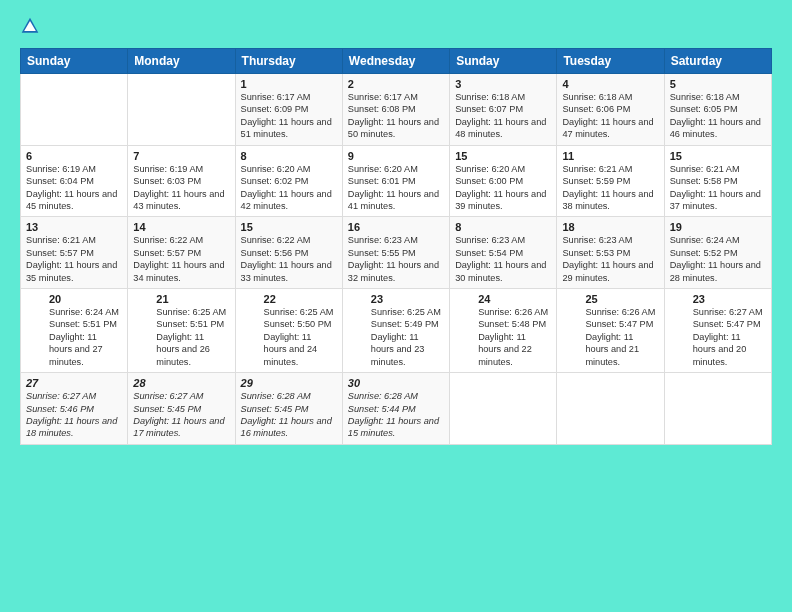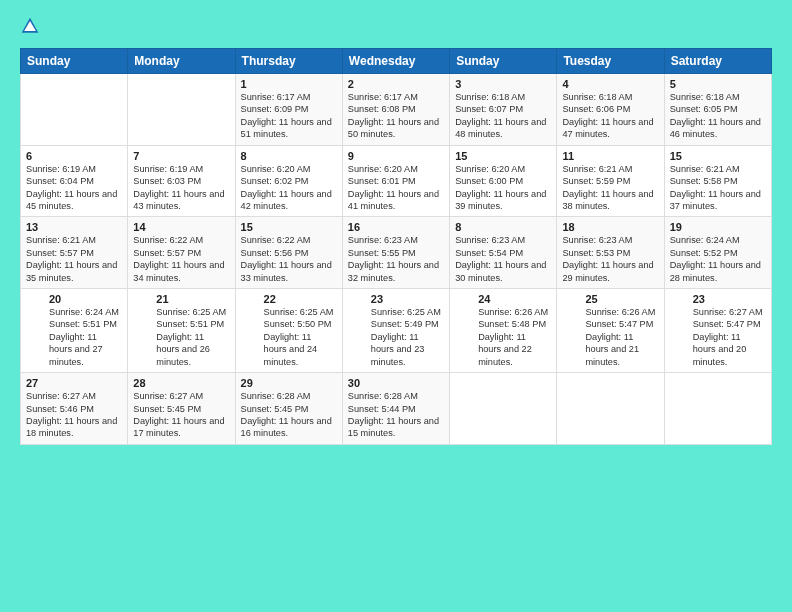--- a/index.html
+++ b/index.html
@@ -101,21 +101,21 @@
       line-height: 1.35;
     }
     .empty-cell {
       background: #fff !important;
     }
     
     .row-1 td { background: #fff; }
     .row-2 td { background: #f5f5f5; }
     .row-3 td { background: #fff; }
     .row-4 td { background: #f5f5f5; padding-left: 28px; }
-    .row-5 td { background: #fff; }
+    .row-5 td { background: #fff; font-style: italic; }
   </style>
 </head>
 <body>
 
 <div class="page">
   <div class="header">
     <div class="logo">
       <svg class="logo-icon" viewBox="0 0 24 24">
         <polygon points="12,2 22,20 2,20" fill="#1a6bb5"></polygon>
         <polygon points="12,6 19,18 5,18" fill="#fff"></polygon>

